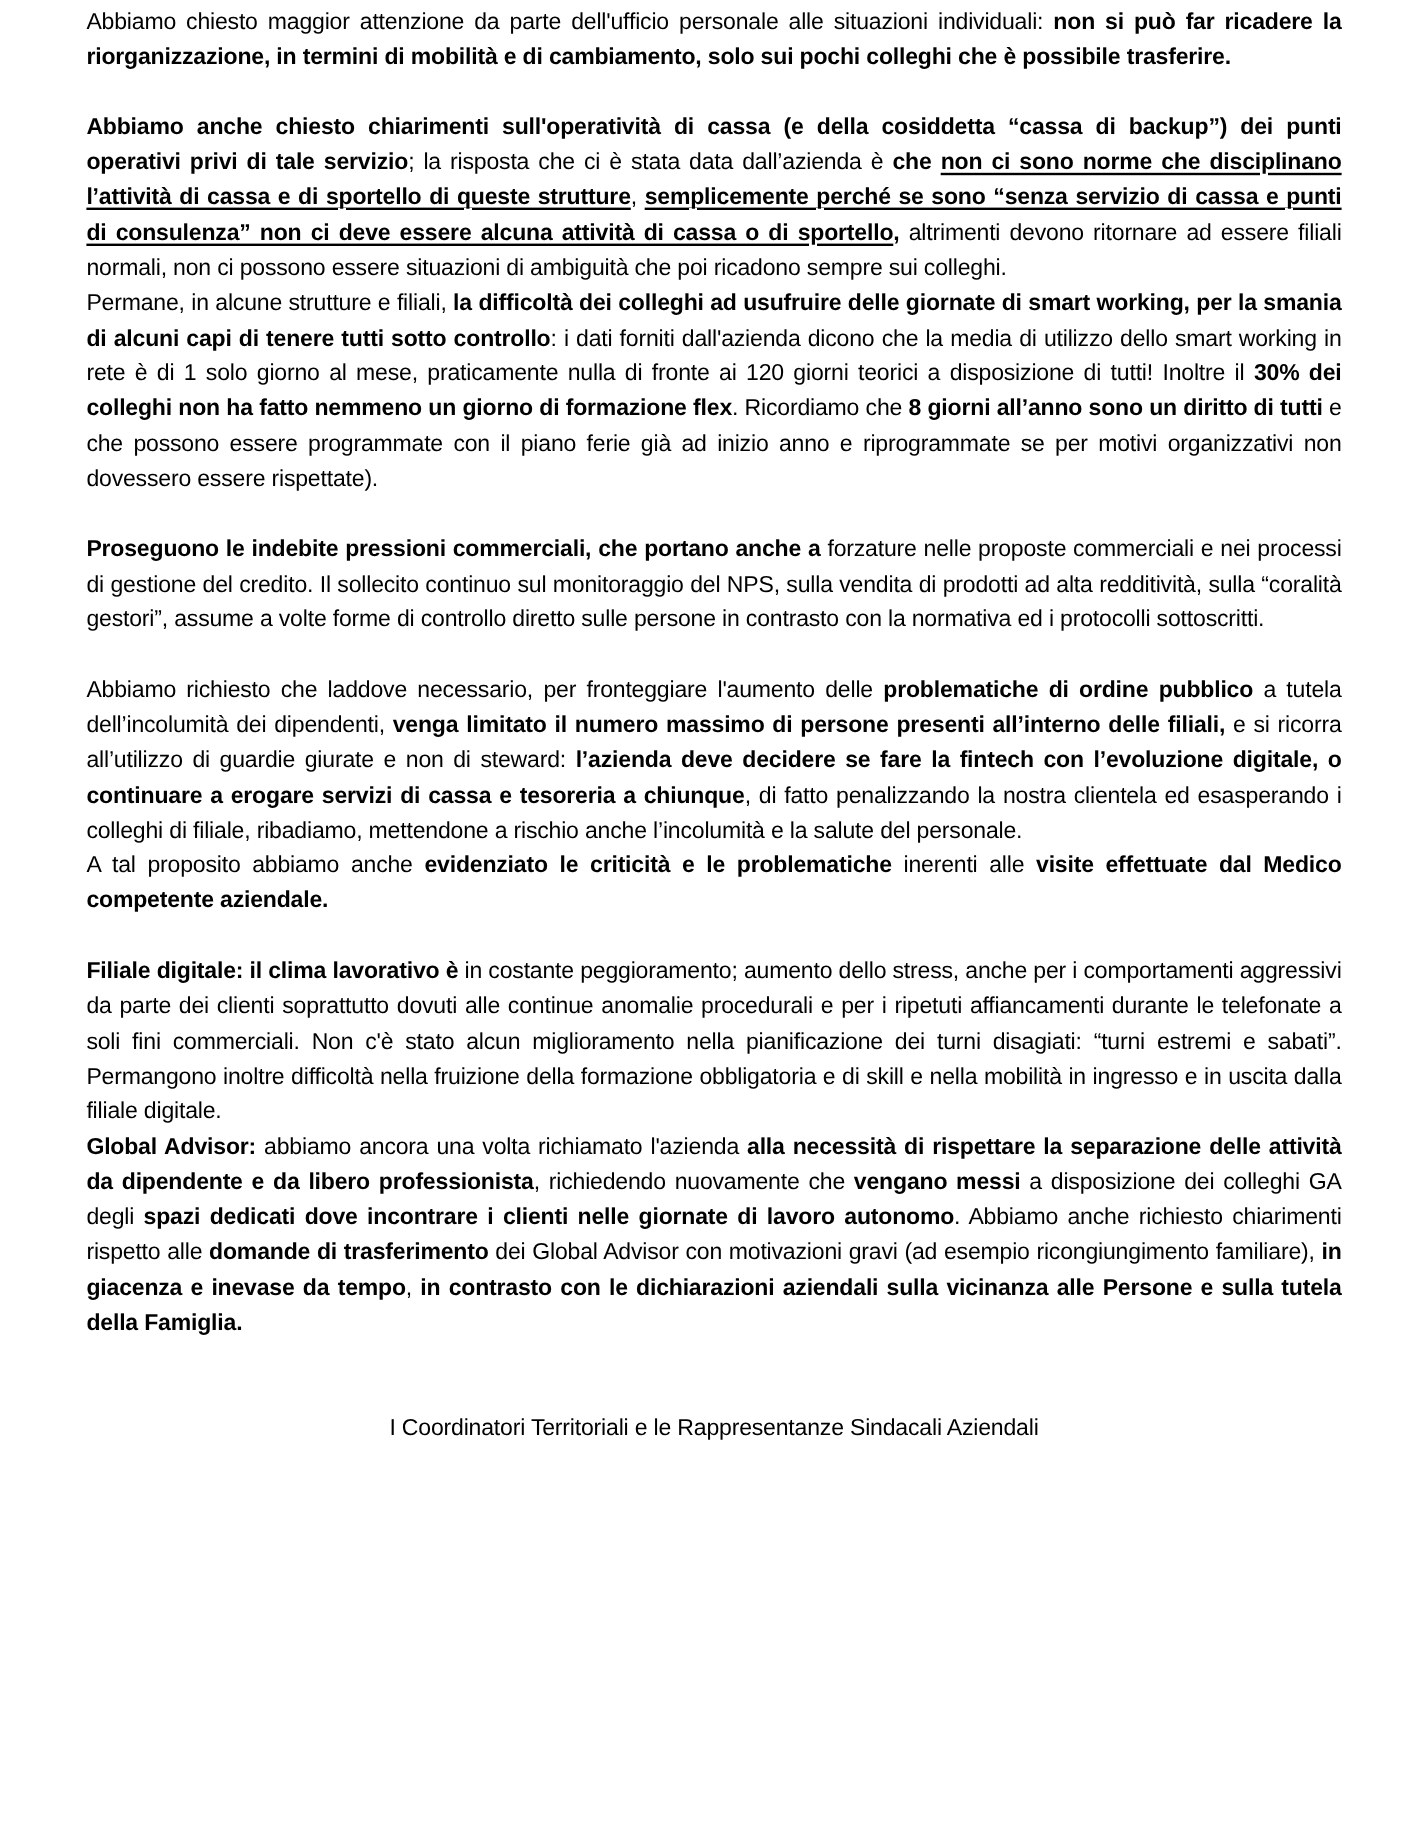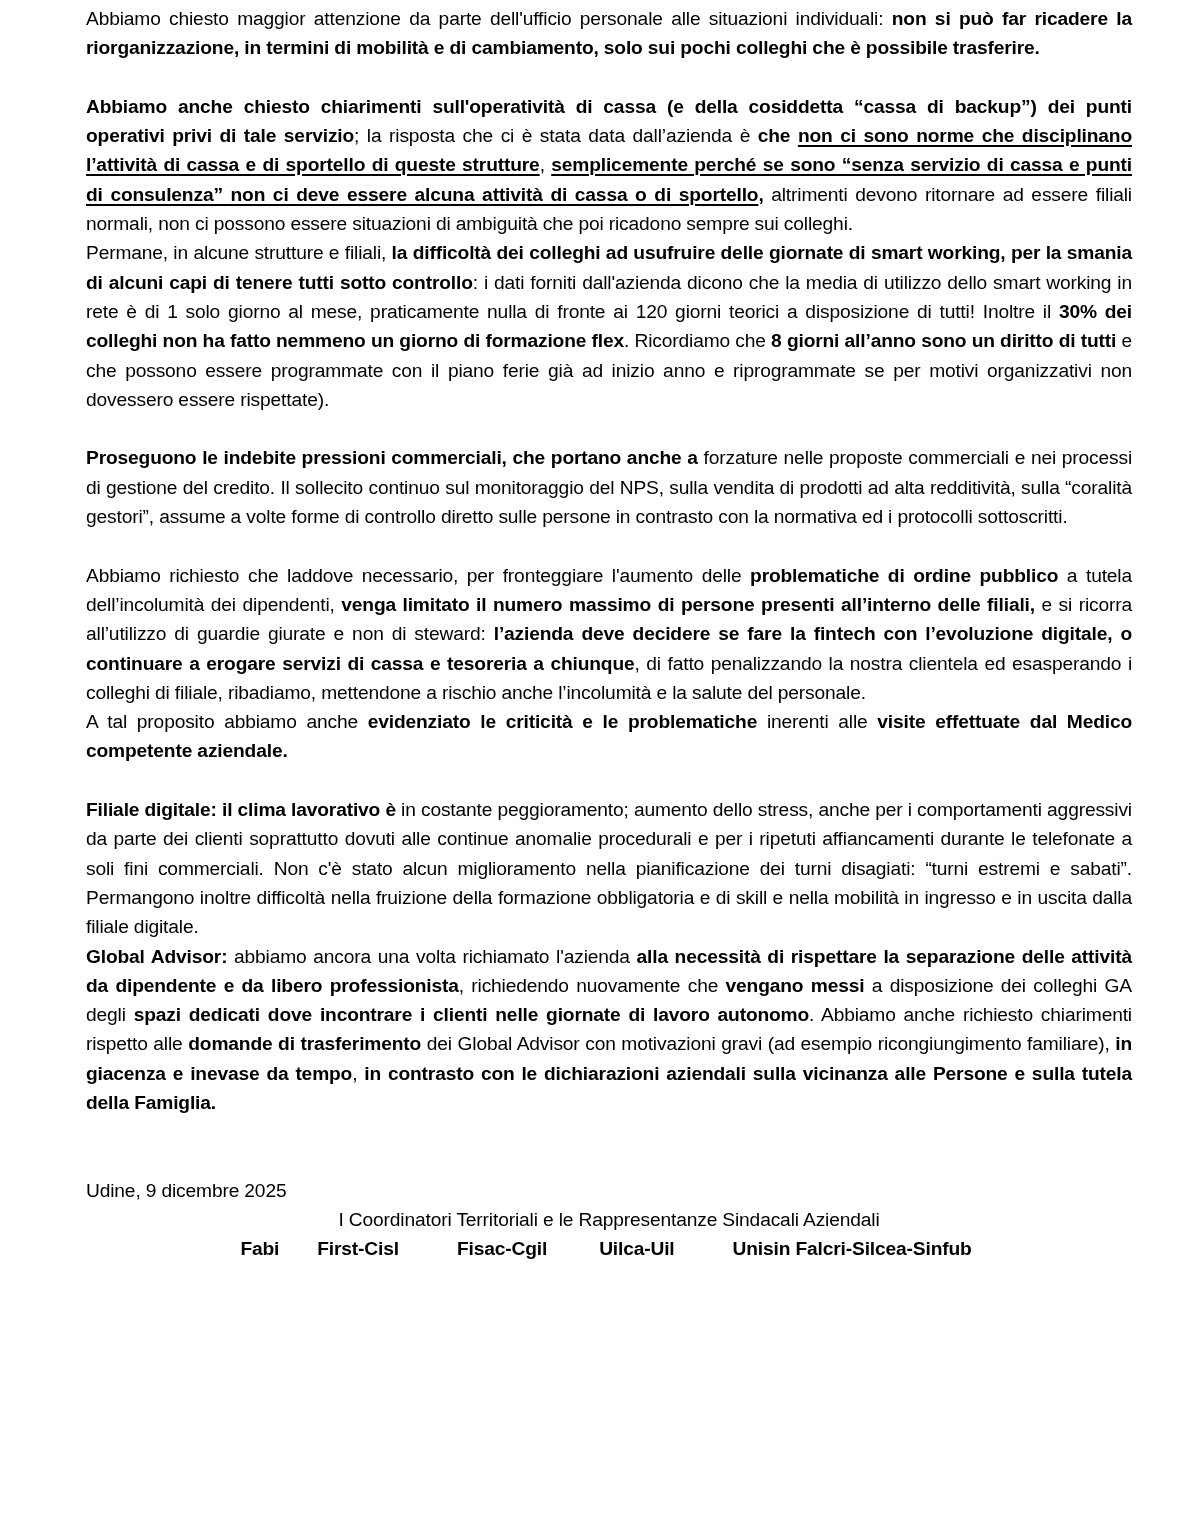--- a/index.html
+++ b/index.html
@@ -10,21 +10,21 @@
     body {
       width: 1189px;
       height: 1531px;
       overflow: hidden;
       position: relative;
       font-family: "Liberation Sans", "DejaVu Sans", sans-serif;
       color: #000000;
     }
     .page {
       position: absolute;
-      left: 86px;
+      left: 72px;
       top: 4px;
       width: 1046px;
       font-size: 19.2px;
       line-height: 29.3px;
       letter-spacing: -0.15px;
     }
     .para {
       margin: 0;
       text-align: justify;
       text-align-last: left;
@@ -78,25 +78,17 @@
       <div class="gap"></div>
       <p class="para"><span>Abbiamo richiesto che laddove necessario, per fronteggiare l'aumento delle </span><span class="b">problematiche di ordine pubblico</span><span> a tutela dell’incolumità dei dipendenti, </span><span class="b">venga limitato il numero massimo di persone presenti all’interno delle filiali,</span><span> e si ricorra all’utilizzo di guardie giurate e non di steward: </span><span class="b">l’azienda deve decidere se fare la fintech con l’evoluzione digitale, o continuare a erogare servizi di cassa e tesoreria a chiunque</span><span>, di fatto penalizzando la nostra clientela ed esasperando i colleghi di filiale, ribadiamo, mettendone a rischio anche l’incolumità e la salute del personale.</span></p>
       <p class="para"><span>A tal proposito abbiamo anche </span><span class="b">evidenziato le criticità e le problematiche</span><span> inerenti alle </span><span class="b">visite effettuate dal Medico competente aziendale.</span></p>
       <div class="gap"></div>
       <p class="para"><span class="b">Filiale digitale: il clima lavorativo è</span><span> in costante peggioramento; aumento dello stress, anche per i comportamenti aggressivi da parte dei clienti soprattutto dovuti alle continue anomalie procedurali e per i ripetuti affiancamenti durante le telefonate a soli fini commerciali. Non c'è stato alcun miglioramento nella pianificazione dei turni disagiati: “turni estremi e sabati”. Permangono inoltre difficoltà nella fruizione della formazione obbligatoria e di skill e nella mobilità in ingresso e in uscita dalla filiale digitale.</span></p>
       <p class="para"><span class="b">Global Advisor:</span><span> abbiamo ancora una volta richiamato l'azienda </span><span class="b">alla necessità di rispettare la separazione delle attività da dipendente e da libero professionista</span><span>, richiedendo nuovamente che </span><span class="b">vengano messi</span><span> a disposizione dei colleghi GA degli </span><span class="b">spazi dedicati dove incontrare i clienti nelle giornate di lavoro autonomo</span><span>. Abbiamo anche richiesto chiarimenti rispetto alle </span><span class="b">domande di trasferimento</span><span> dei Global Advisor con motivazioni gravi (ad esempio ricongiungimento familiare), </span><span class="b">in giacenza e inevase da tempo</span><span>, </span><span class="b">in contrasto con le dichiarazioni aziendali sulla vicinanza alle Persone e sulla tutela della Famiglia.</span></p>
       <div class="gap"></div>
       <div class="gap"></div>
     </div>
 
-  <p class="para">Udine, 9 dicembre 2025</p>
 
   <div class="signature">
     <div class="sig-center">I Coordinatori Territoriali e le Rappresentanze Sindacali Aziendali</div>
-    <div class="unions">
-      <span class="u1">Fabi</span>
-      <span class="u2">First-Cisl</span>
-      <span class="u3">Fisac-Cgil</span>
-      <span class="u4">Uilca-Uil</span>
-      <span>Unisin Falcri-Silcea-Sinfub</span>
-    </div>
   </div>
 </div>
 
 </body></html>

